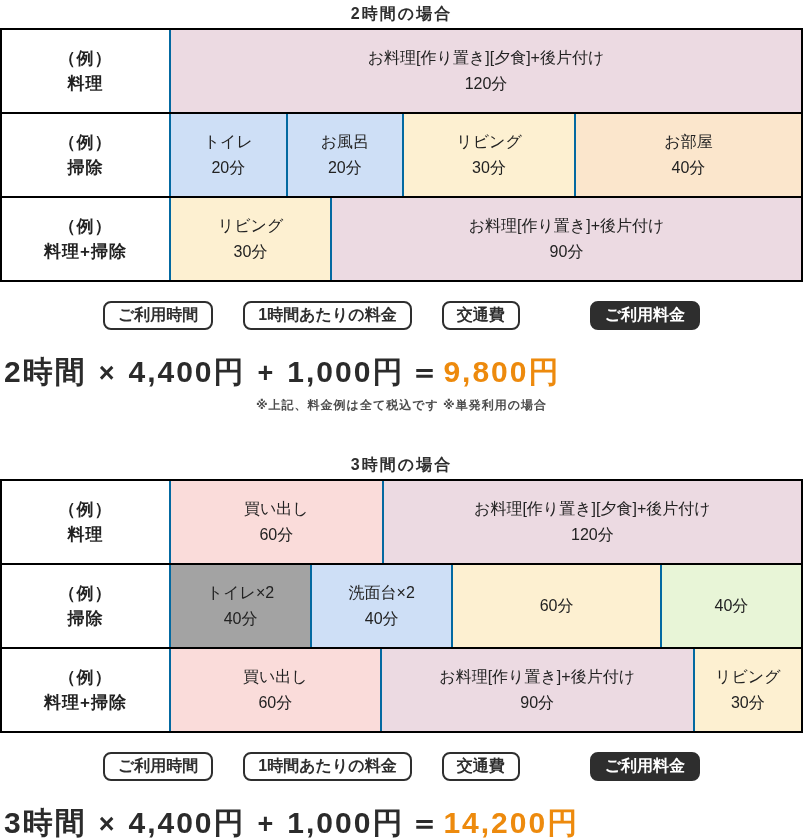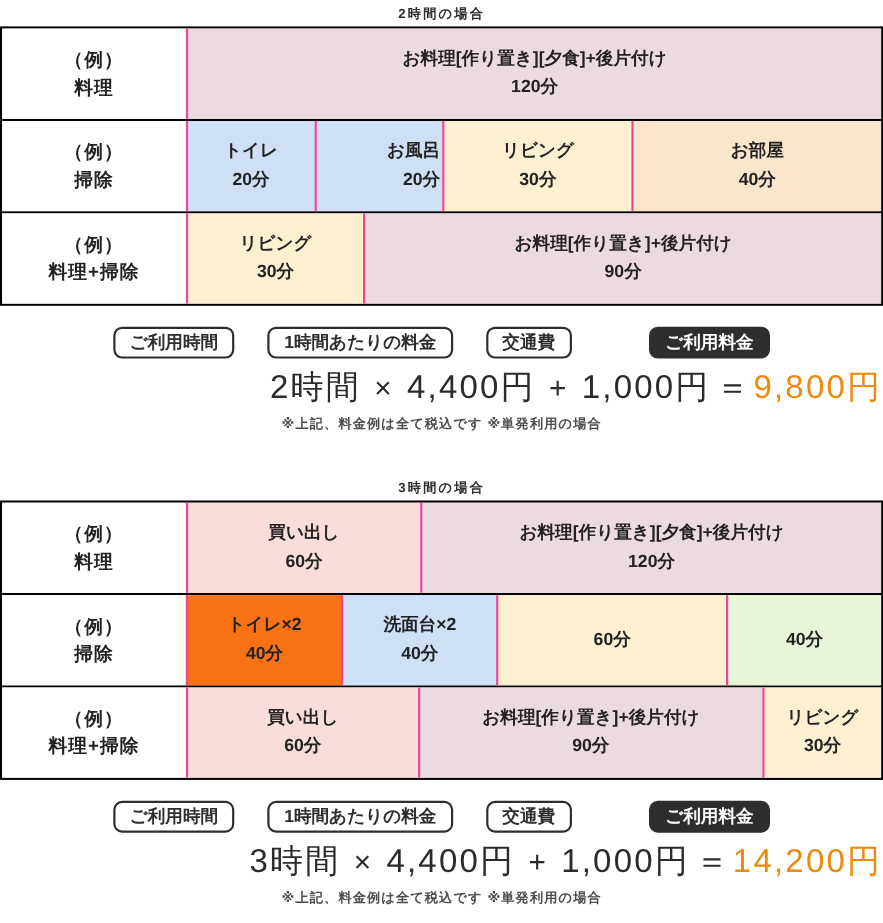--- a/index.html
+++ b/index.html
@@ -1,38 +1,38 @@
 <!DOCTYPE html>
 <html><head>
 <meta charset="utf-8">
 <style>
   html,body{margin:0;padding:0;background:#fff;}
   body{width:803px;font-family:"Liberation Sans","DejaVu Sans",sans-serif;color:#222;-webkit-font-smoothing:antialiased;}
   .page{width:803px;}
 
-  .plan-title{margin:0;padding:4px 0 0;text-align:center;font-size:12px;font-weight:bold;
+  .plan-title{margin:0;padding:4px 0 0;text-align:center;font-size:16px;font-weight:bold;
               color:#2e2e2e;letter-spacing:2px;}
 
   .schedule-table{border:2px solid #000;margin-top:3px;background:#fff;}
   .t-row{display:flex;height:82px;}
   .t-row + .t-row{border-top:2px solid #000;}
   .t-label{flex:0 0 167px;width:167px;background:#fff;display:flex;flex-direction:column;
            justify-content:center;align-items:center;font-size:17px;font-weight:bold;
            line-height:1.5;letter-spacing:1px;color:#222;}
-  .t-cell{flex-grow:1;flex-basis:0;min-width:0;border-left:2px solid #ec4899;display:flex;
+  .t-cell{flex-grow:1;flex-basis:0;min-width:0;border-left:2px solid #0369a1;display:flex;
           flex-direction:column;justify-content:center;align-items:center;text-align:center;
-          font-size:16px;font-weight:bold;line-height:1.6;color:#222;padding:0 2px;}
+          font-size:16px;font-weight:normal;line-height:1.6;color:#222;padding:0 2px;}
   .cell-title{white-space:pre-line;}
 
   .pricing{margin-top:19px;}
   .badge-row{display:flex;justify-content:center;align-items:center;gap:30px;}
   .badge{border:2px solid #2e2e2e;border-radius:8px;background:#fff;padding:2px 13px;
          font-size:16px;font-weight:bold;color:#2e2e2e;white-space:nowrap;}
   .badge.dark{background:#2e2e2e;color:#fff;margin-left:40px;}
-  .formula{margin-top:6px;text-align:right;font-size:30px;font-weight:normal;color:#2b2b2b;
+  .formula{margin-top:22px;text-align:left;font-size:30px;font-weight:bold;color:#2b2b2b;
            letter-spacing:2px;white-space:nowrap;}
   .formula .num{padding:0 4px;}
   .formula .op{padding:0 8px;font-size:27px;}
   .formula .eq{padding:0 1px;}
   .formula .total{padding:0 1px;}
   .note{margin-top:4px;text-align:center;font-size:12px;font-weight:bold;color:#4d4d4d;
         letter-spacing:1px;}
 
   .plan + .plan{margin-top:37px;}
 </style>
@@ -58,21 +58,21 @@
 
       <div class="t-row">
         <div class="t-label">
           <span>（例）</span>
           <span>掃除</span>
         </div>
         <div class="t-cell" style="flex-grow: 20; background: rgb(206, 223, 246);">
           <div class="cell-title">トイレ</div>
           <div class="cell-duration">20分</div>
         </div>
-        <div class="t-cell" style="flex-grow: 20; background: rgb(206, 223, 246); align-items: flex-end;">
+        <div class="t-cell" style="flex-grow: 20; background: rgb(206, 223, 246);">
           <div class="cell-title">お風呂</div>
           <div class="cell-duration">20分</div>
         </div>
         <div class="t-cell" style="flex-grow: 30; background: rgb(253, 240, 209);">
           <div class="cell-title">リビング</div>
           <div class="cell-duration">30分</div>
         </div>
         <div class="t-cell" style="flex-grow: 40; background: rgb(251, 230, 204);">
           <div class="cell-title">お部屋</div>
           <div class="cell-duration">40分</div>
@@ -126,21 +126,21 @@
           <div class="cell-title">お料理[作り置き][夕食]+後片付け</div>
           <div class="cell-duration">120分</div>
         </div>
       </div>
 
       <div class="t-row">
         <div class="t-label">
           <span>（例）</span>
           <span>掃除</span>
         </div>
-        <div class="t-cell" style="flex-grow: 40; background: #f97316;">
+        <div class="t-cell" style="flex-grow: 40; background: #a3a3a3;">
           <div class="cell-title">トイレ×2</div>
           <div class="cell-duration">40分</div>
         </div>
         <div class="t-cell" style="flex-grow: 40; background: rgb(206, 223, 246);">
           <div class="cell-title">洗面台×2</div>
           <div class="cell-duration">40分</div>
         </div>
         <div class="t-cell" style="flex-grow: 60; background: rgb(253, 240, 209);">
           <div class="cell-duration">60分</div>
         </div>

